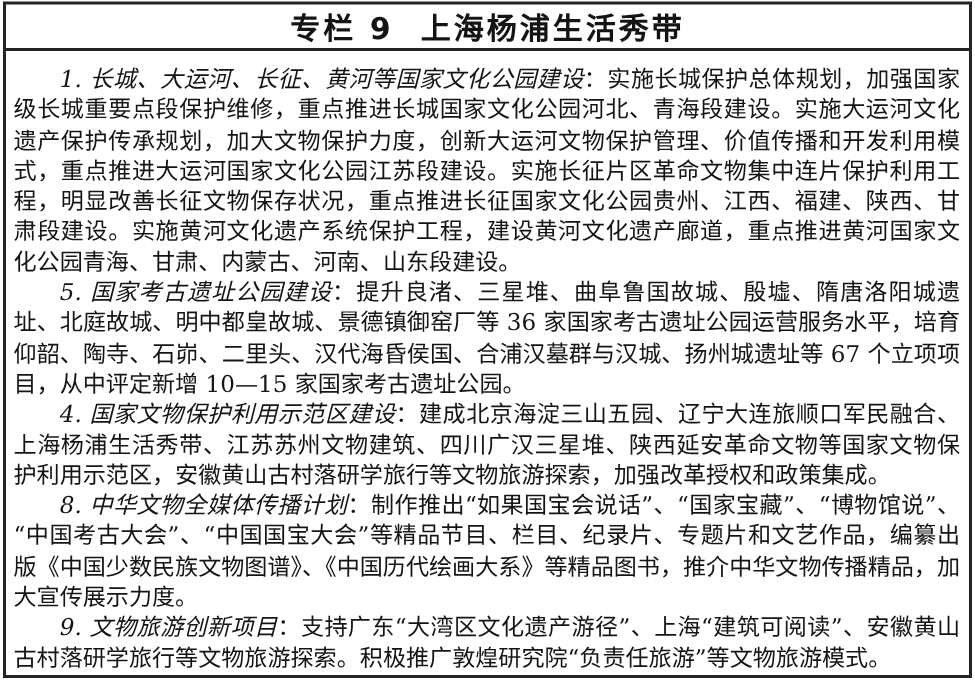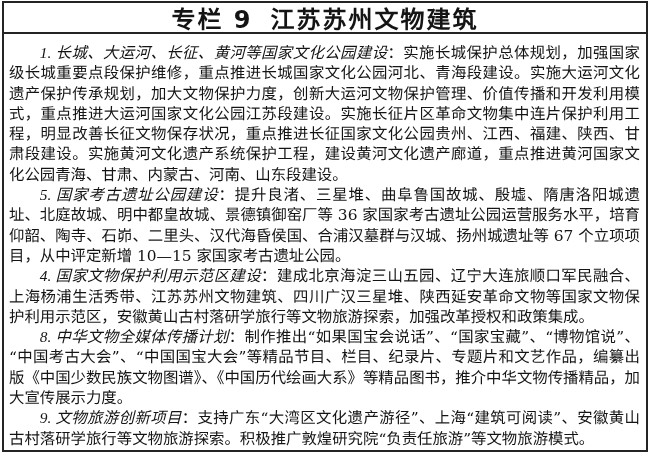--- a/index.html
+++ b/index.html
@@ -27,55 +27,54 @@
     background: #ffffff;
   }
   .column-title {
     height: 29px;
     border-bottom: 2px solid #242424;
     display: flex;
     align-items: center;
     justify-content: center;
     font-family: "DejaVu Sans", "Liberation Sans", sans-serif;
     font-weight: 700;
-    font-size: 24px;
+    font-size: 20px;
     letter-spacing: 2px;
     white-space: nowrap;
   }
   .column-title .title-prefix {
     margin-right: 18px;
   }
   .column-body {
     padding: 9px 6px 4px 5px;
     font-size: 15.4px;
     line-height: 20.3px;
     text-align: justify;
     text-justify: inter-ideograph;
   }
   .column-body p.item {
     margin: 0;
     text-indent: 2em;
   }
   .item .lead {
     font-style: italic;  
     font-weight: 500;
-    font-family: Liberation Serif, serif;
   }
   .item .colon {
     font-style: normal;
   }
 </style>
 </head>
 <body>
 
 <div class="page">
   <div class="column-box">
     <div class="column-title">
       <span class="title-prefix">专栏 9</span>
-      <span class="title-main">江苏苏州文物建筑</span>
+      <span class="title-main">上海杨浦生活秀带</span>
     </div>
     <div class="column-body">
         <p class="item"><span class="lead">1. 长城、大运河、长征、黄河等国家文化公园建设</span><span class="colon">：</span><span class="body-text">实施长城保护总体规划，加强国家级长城重要点段保护维修，重点推进长城国家文化公园河北、青海段建设。实施大运河文化遗产保护传承规划，加大文物保护力度，创新大运河文物保护管理、价值传播和开发利用模式，重点推进大运河国家文化公园江苏段建设。实施长征片区革命文物集中连片保护利用工程，明显改善长征文物保存状况，重点推进长征国家文化公园贵州、江西、福建、陕西、甘肃段建设。实施黄河文化遗产系统保护工程，建设黄河文化遗产廊道，重点推进黄河国家文化公园青海、甘肃、内蒙古、河南、山东段建设。</span></p>
         <p class="item"><span class="lead">5. 国家考古遗址公园建设</span><span class="colon">：</span><span class="body-text">提升良渚、三星堆、曲阜鲁国故城、殷墟、隋唐洛阳城遗址、北庭故城、明中都皇故城、景德镇御窑厂等 36 家国家考古遗址公园运营服务水平，培育仰韶、陶寺、石峁、二里头、汉代海昏侯国、合浦汉墓群与汉城、扬州城遗址等 67 个立项项目，从中评定新增 10—15 家国家考古遗址公园。</span></p>
         <p class="item"><span class="lead">4. 国家文物保护利用示范区建设</span><span class="colon">：</span><span class="body-text">建成北京海淀三山五园、辽宁大连旅顺口军民融合、上海杨浦生活秀带、江苏苏州文物建筑、四川广汉三星堆、陕西延安革命文物等国家文物保护利用示范区，安徽黄山古村落研学旅行等文物旅游探索，加强改革授权和政策集成。</span></p>
         <p class="item"><span class="lead">8. 中华文物全媒体传播计划</span><span class="colon">：</span><span class="body-text">制作推出“如果国宝会说话”、“国家宝藏”、“博物馆说”、“中国考古大会”、“中国国宝大会”等精品节目、栏目、纪录片、专题片和文艺作品，编纂出版《中国少数民族文物图谱》、《中国历代绘画大系》等精品图书，推介中华文物传播精品，加大宣传展示力度。</span></p>
         <p class="item"><span class="lead">9. 文物旅游创新项目</span><span class="colon">：</span><span class="body-text">支持广东“大湾区文化遗产游径”、上海“建筑可阅读”、安徽黄山古村落研学旅行等文物旅游探索。积极推广敦煌研究院“负责任旅游”等文物旅游模式。</span></p>
       </div>
   </div>
 </div>

